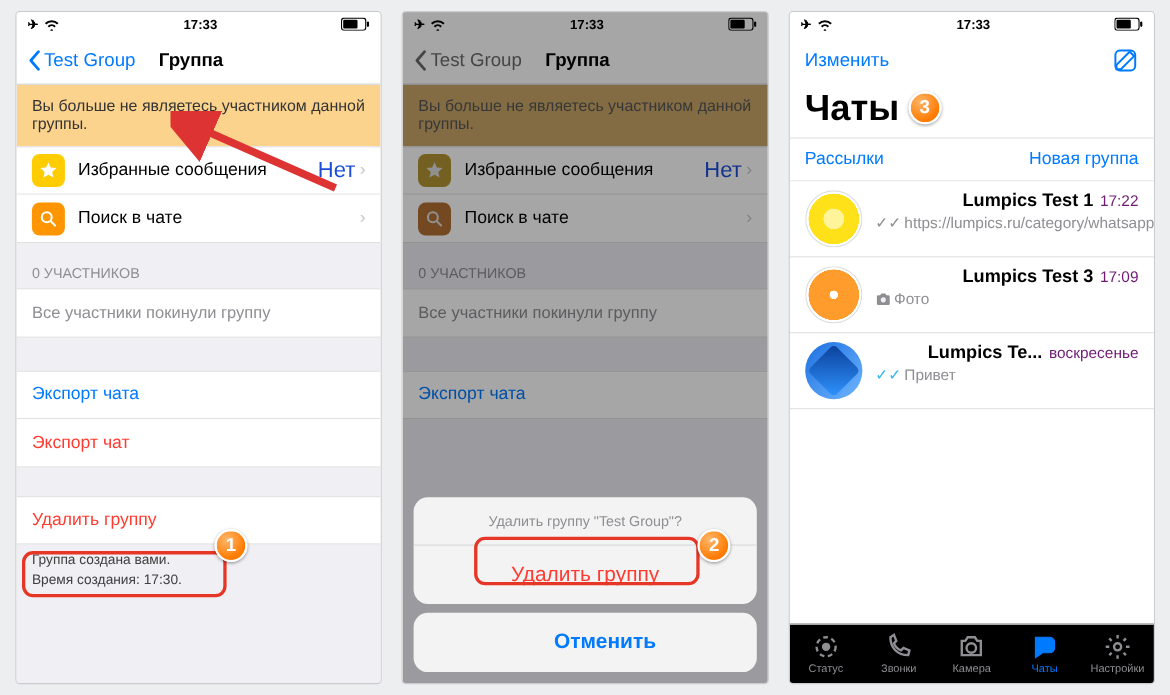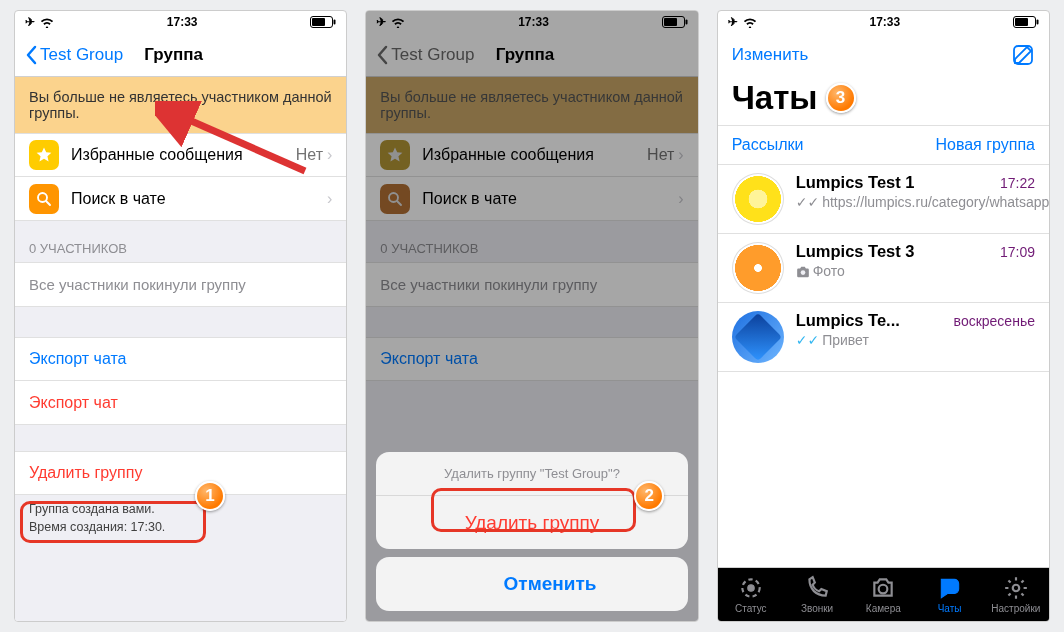--- a/index.html
+++ b/index.html
@@ -10,21 +10,21 @@
   .sb-left,.sb-right{display:flex;align-items:center;gap:5px;}
   .nav{height:44px;display:flex;align-items:center;padding:0 10px;position:relative;border-bottom:1px solid #d0d0d0;}
   .back{color:#007aff;font-size:17px;display:flex;align-items:center;}
   .back svg{margin-right:3px;}
   .nav-title{position:absolute;left:0;right:14px;text-align:center;font-size:17px;font-weight:600;pointer-events:none;}
   .banner{background:#fbd38d;padding:12px 14px;font-size:14.5px;color:#333;}
   .cell{background:#fff;height:44px;display:flex;align-items:center;padding:0 14px;border-bottom:1px solid #e0e0e0;font-size:16px;}
   .cell.first{border-top:1px solid #e0e0e0;}
   .cell .icon-sq{width:30px;height:30px;border-radius:7px;display:flex;align-items:center;justify-content:center;margin-right:12px;flex:0 0 30px;}
   .cell .lbl{flex:1;}
-  .cell .tail{color:#737373;font-size:16px;margin-right:4px;}
+  .cell .tail{color:#1d4ed8;font-size:20px;margin-right:4px;}
   .chev{color:#c7c7cc;}
   .sect-hdr{font-size:13px;color:#8e8e93;padding:20px 14px 6px;}
   .plain{background:#fff;padding:13px 14px;font-size:15px;color:#8e8e93;border-top:1px solid #e0e0e0;border-bottom:1px solid #e0e0e0;}
   .gap{height:30px;}
   .link-cell{background:#fff;height:44px;display:flex;align-items:center;padding:0 14px;border-bottom:1px solid #e0e0e0;font-size:16px;}
   .link-cell.first{border-top:1px solid #e0e0e0;}
   .blue{color:#007aff;}
   .red{color:#ff3b30;}
   .footer-txt{font-size:12.5px;color:#404040;padding:6px 14px;line-height:1.4;}
   .phone .content{flex:1;background:#efeff4;overflow:hidden;}
@@ -40,21 +40,21 @@
   .sheet-btn{height:54px;display:flex;align-items:center;justify-content:center;font-size:19px;border-top:1px solid #d8d8d8;}
   .sheet-cancel{margin-top:8px;height:54px;display:flex;align-items:center;justify-content:center;font-size:19px;color:#007aff;font-weight:600;padding-left:36px;}
   
   .s3-nav{height:44px;display:flex;align-items:center;justify-content:space-between;padding:0 14px;}
   .s3-nav span{color:#007aff;font-size:17px;}
   .big-title{font-size:33px;font-weight:700;padding:2px 14px 8px;display:flex;align-items:center;}
   .sub-links{display:flex;justify-content:space-between;padding:10px 14px;border-top:1px solid #e0e0e0;border-bottom:1px solid #e0e0e0;color:#007aff;font-size:16px;}
   .chat-row{display:flex;padding:8px 14px;border-bottom:1px solid #e0e0e0;}
   .avatar{width:52px;height:52px;border-radius:50%;flex:0 0 52px;margin-right:12px;}
   .chat-main{flex:1;min-width:0;}
-  .chat-top{display:flex;justify-content:space-between;align-items:baseline;}
+  .chat-top{display:flex;justify-content:flex-end;align-items:baseline;margin-left:26px;}
   .chat-name{font-size:16.5px;font-weight:600;white-space:nowrap;overflow:hidden;text-overflow:ellipsis;}
   .chat-time{font-size:14px;color:#701a75;flex:0 0 auto;margin-left:6px;}
   .chat-msg{font-size:14px;color:#8e8e93;margin-top:2px;display:flex;align-items:center;gap:3px;line-height:1.25;}
   .tick{color:#8e8e93;}
   .tick.blue{color:#34b7f1;}
   .tabbar{height:54px;border-top:1px solid #d0d0d0;display:flex;background:#000000;}
   .tab{flex:1;display:flex;flex-direction:column;align-items:center;justify-content:center;gap:2px;}
   .tab svg{width:26px;height:26px;}
   .tab .tl{font-size:10px;color:#8e8e93;}
   .tab.active .tl{color:#007aff;}

